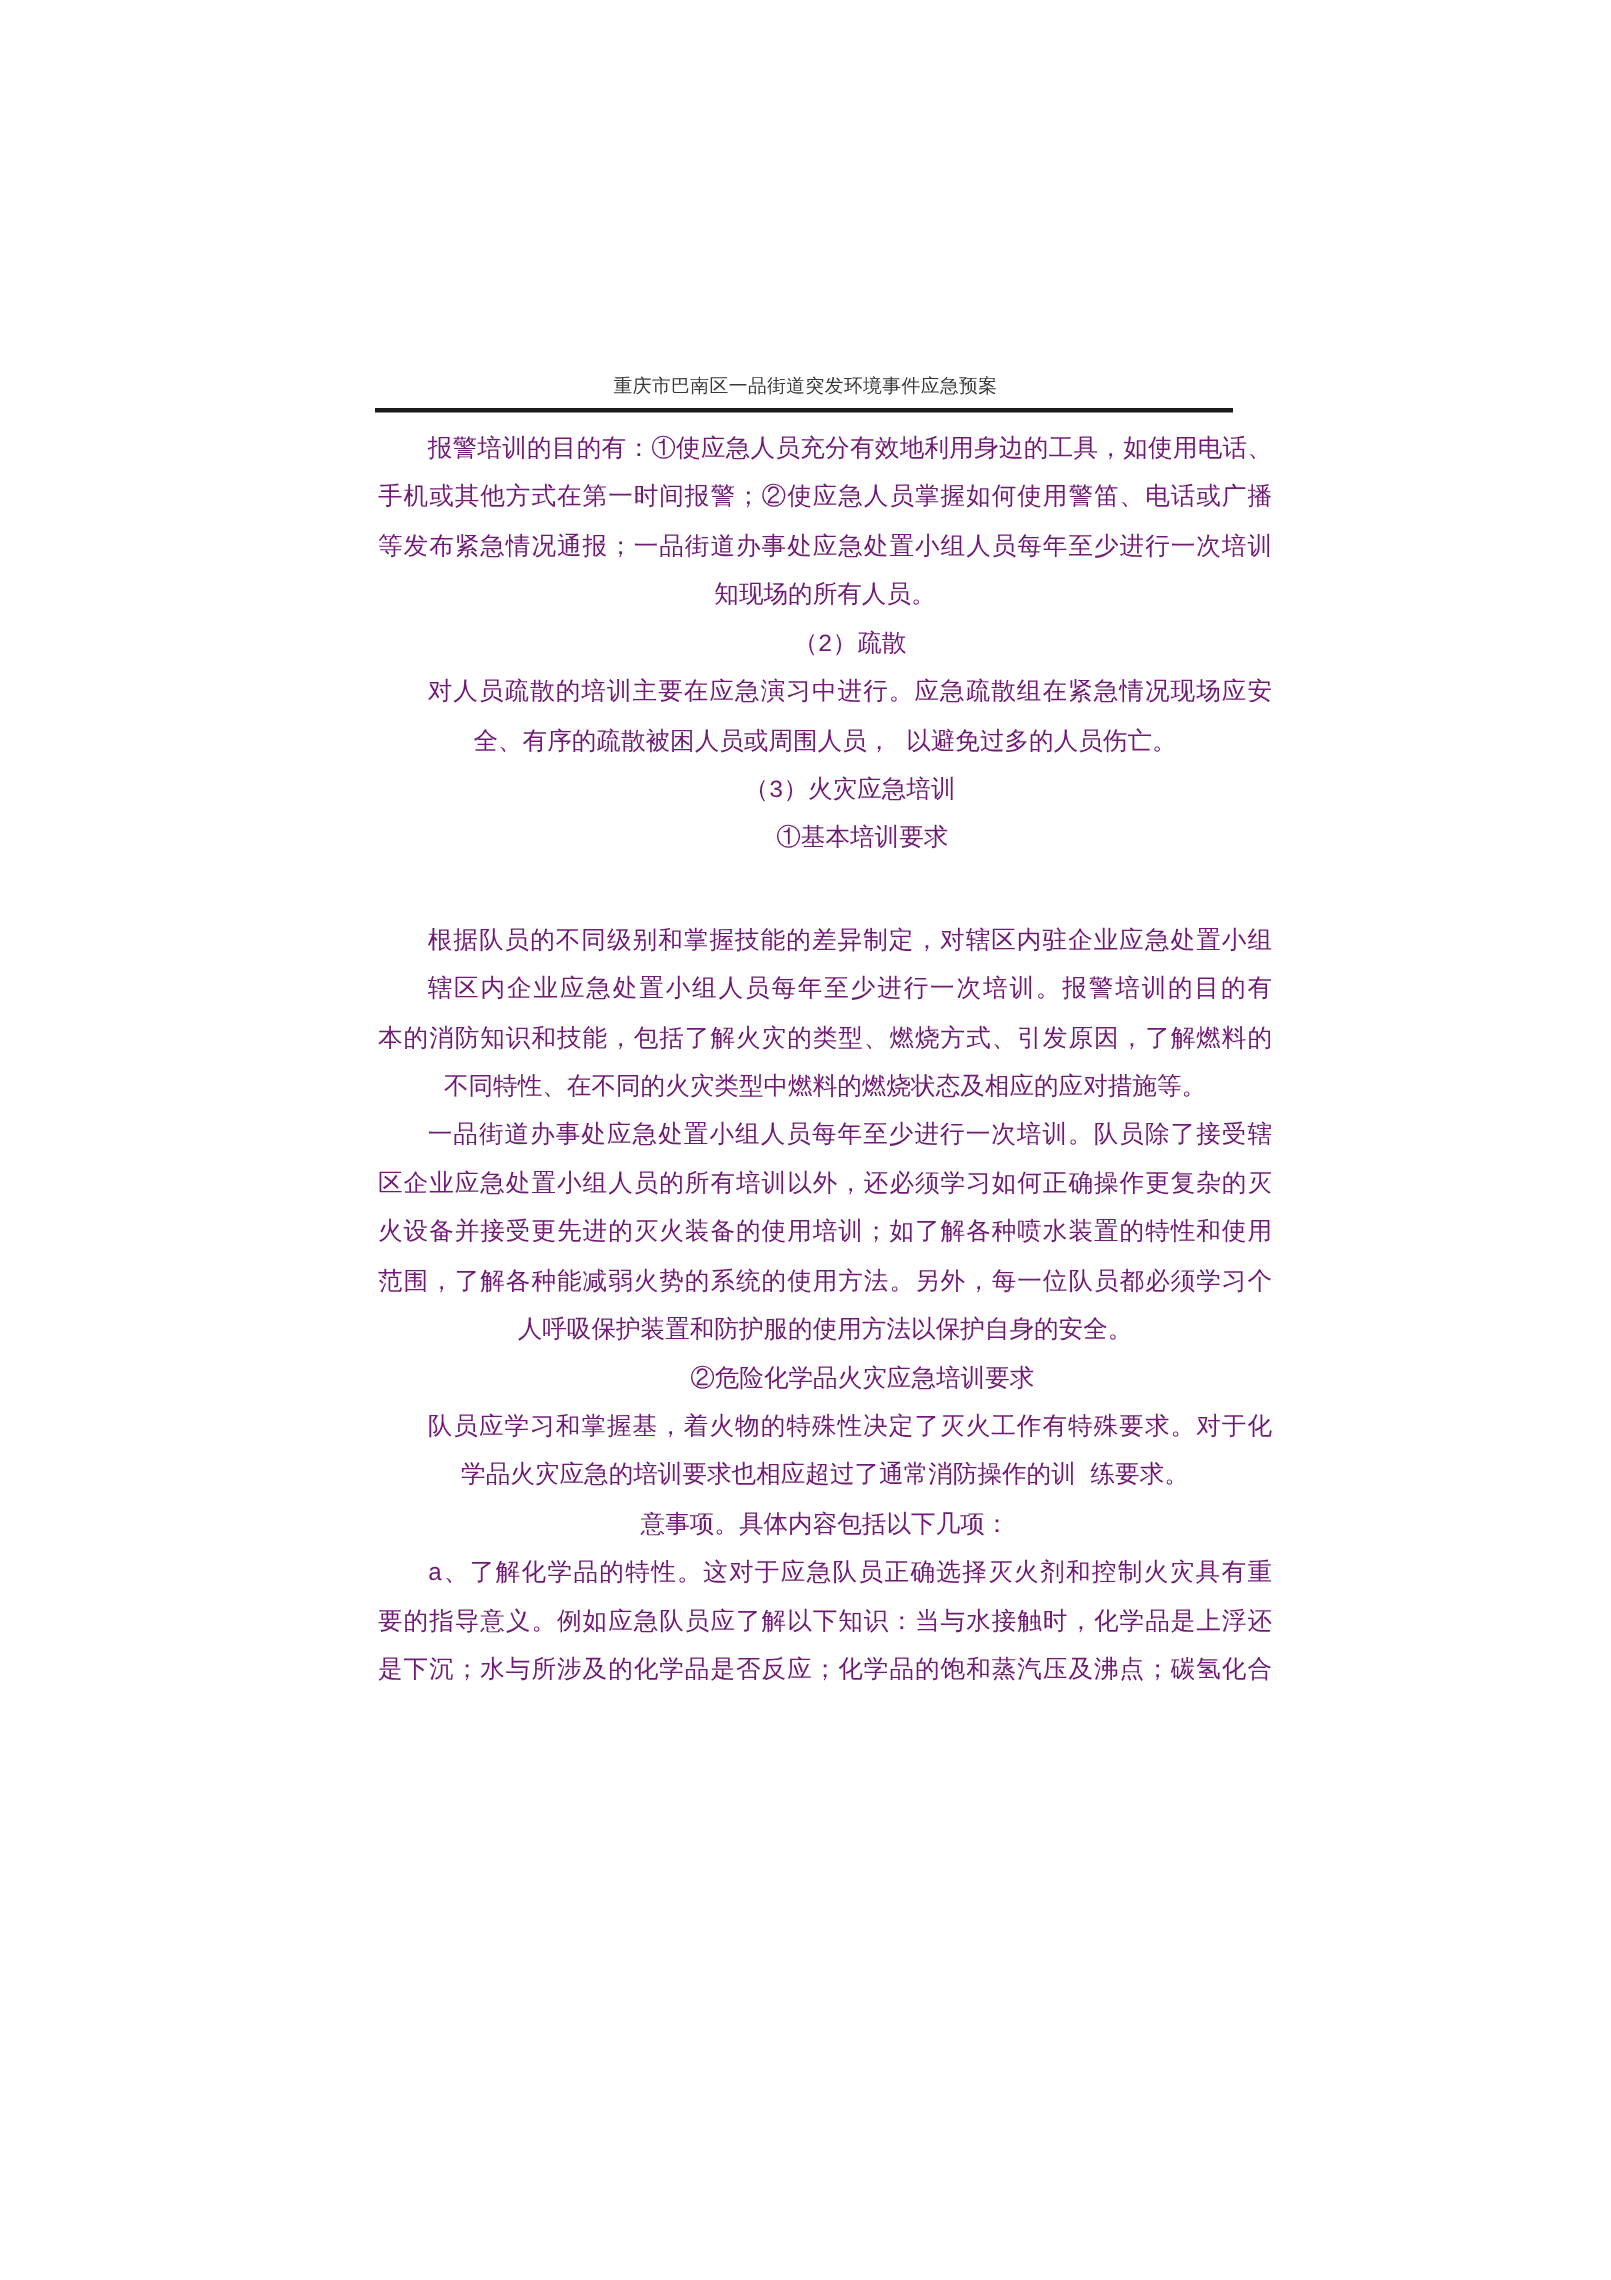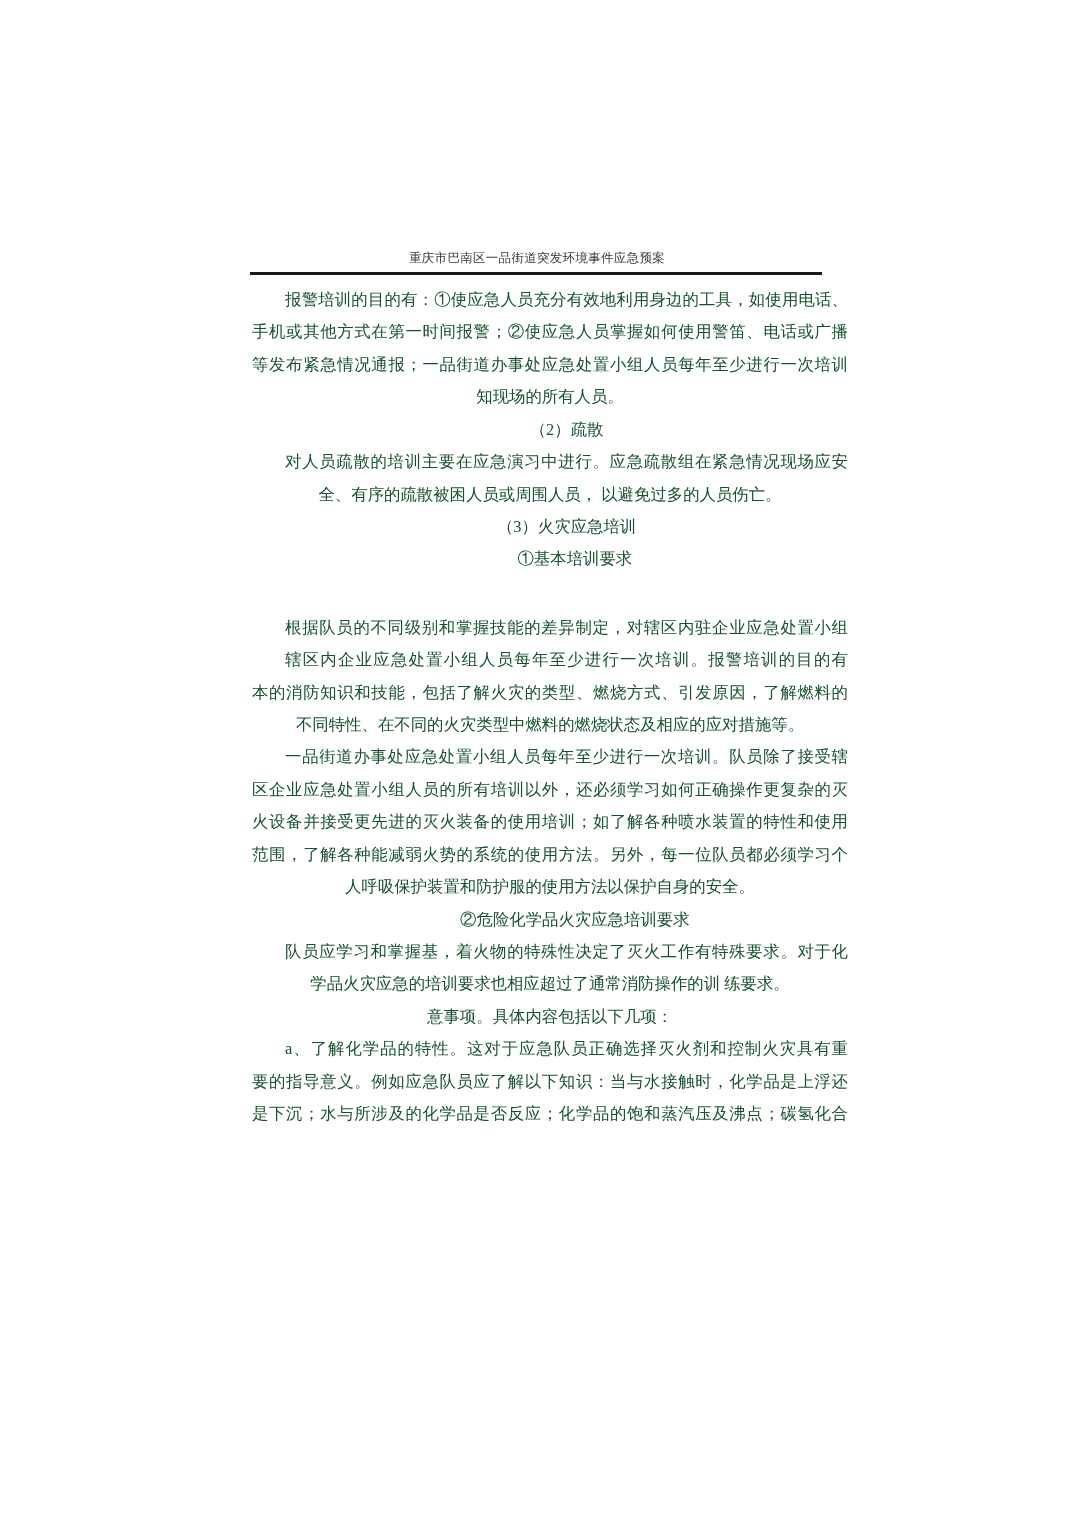--- a/index.html
+++ b/index.html
@@ -6,21 +6,21 @@
     margin: 0;
     padding: 0;
     background: #ffffff;
   }
   .page {
     position: relative;
     width: 1074px;
     height: 1132px;
     background: #ffffff;
     overflow: hidden;
-    font-family: Liberation Serif, serif;
+    font-family: Liberation Mono, monospace;
   }
   .header-title {
     position: absolute;
     left: 0;
     right: 0;
     top: 251px;
     text-align: center;
     font-size: 12.5px;
     line-height: 15px;
     color: #383838;
@@ -32,21 +32,21 @@
     top: 272px;
     width: 572px;
     height: 2.6px;
     background: #1a1a1a;
   }
   .doc-body {
     position: absolute;
     left: 252px;
     top: 284px;
     width: 596px;
-    color: #14532d;
+    color: #701a75;
     font-size: 16.4px;
   }
   .line {
     height: 32.43px;
     line-height: 32.43px;
     white-space: nowrap;
     text-align: center;
   }
   .line.just {
     white-space: normal;

